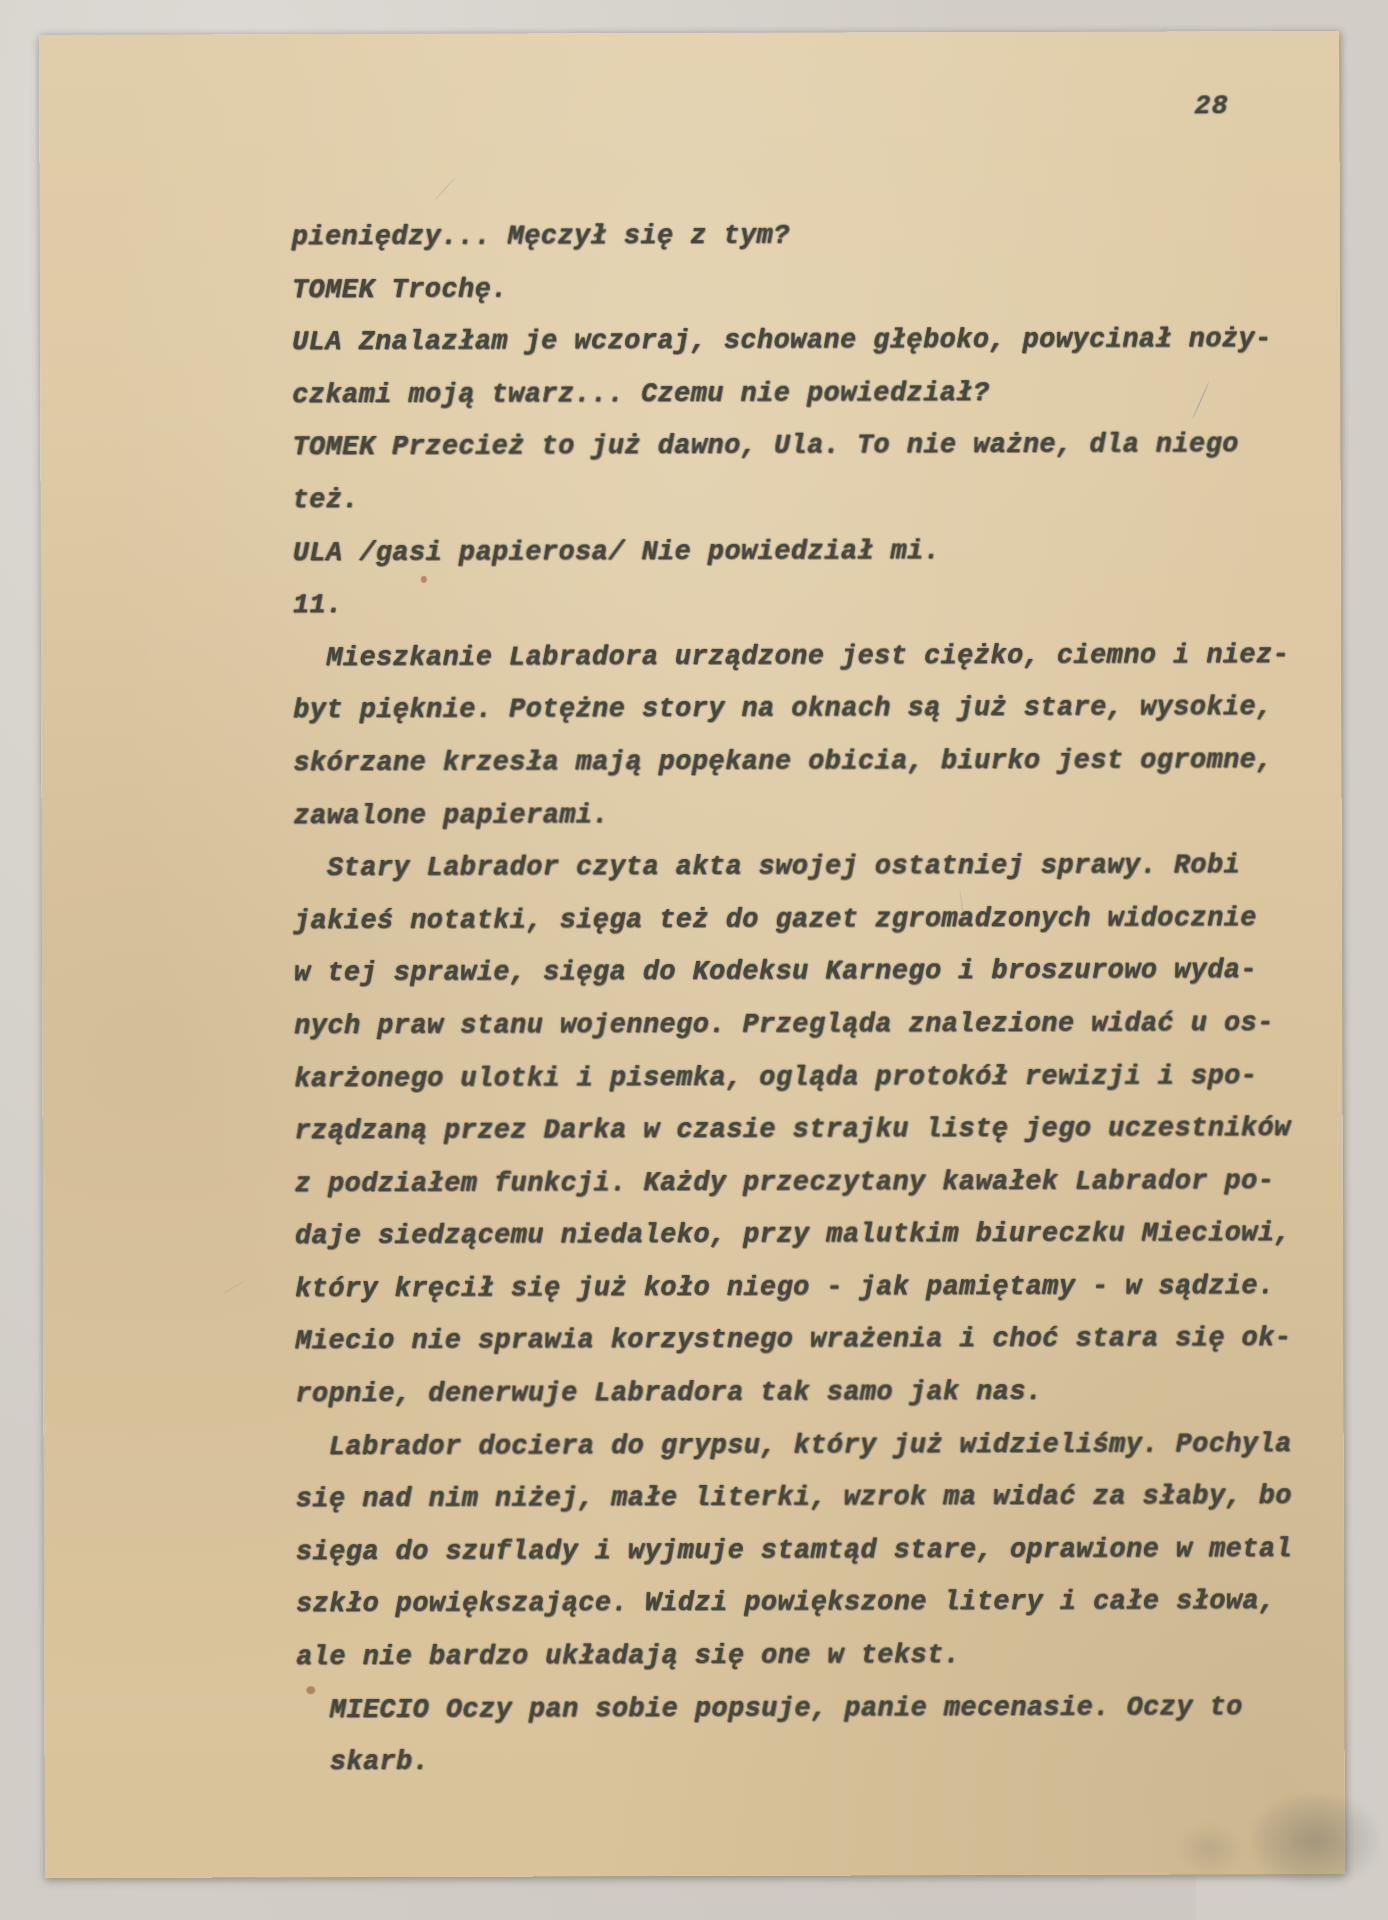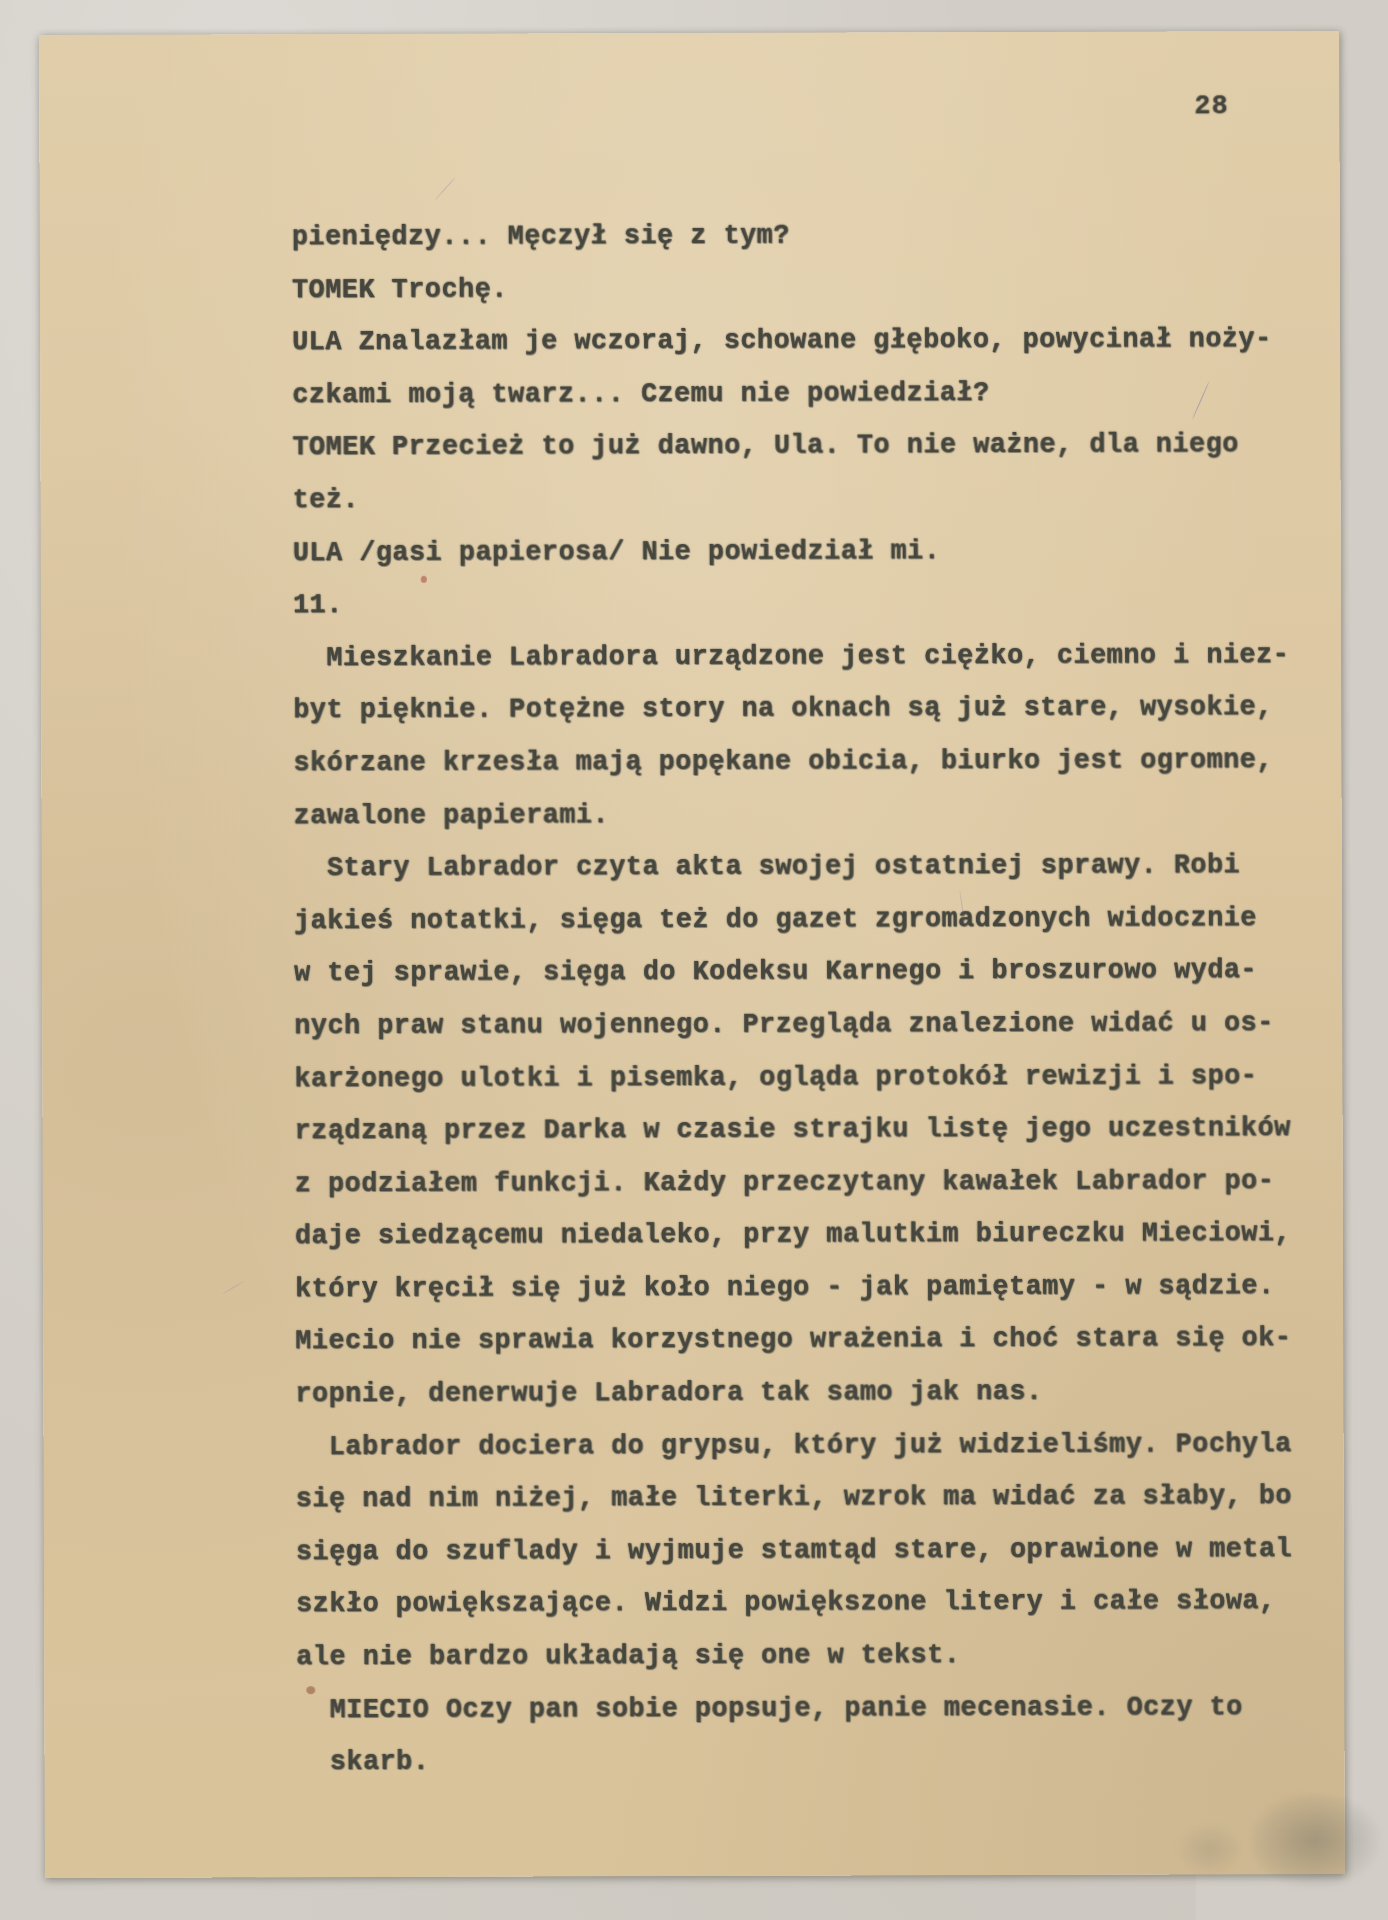--- a/index.html
+++ b/index.html
@@ -14,20 +14,21 @@
     font-family: "Liberation Mono", "DejaVu Sans Mono", monospace;
   }
   .scan-bg {
     position: relative;
     width: 1196px;
     height: 1920px;
     background:
       radial-gradient(ellipse at 20% 10%, rgba(255,255,255,0.25), transparent 55%),
       radial-gradient(ellipse at 90% 80%, rgba(190,185,175,0.35), transparent 60%),
       #d2cec7;
+    font-style: italic;
   }
   .paper {
     position: absolute;
     left: 42px;
     top: 33px;
     width: 1300px;
     height: 1843px;
     transform: rotate(-0.18deg);
     transform-origin: 50% 50%;
     background:

